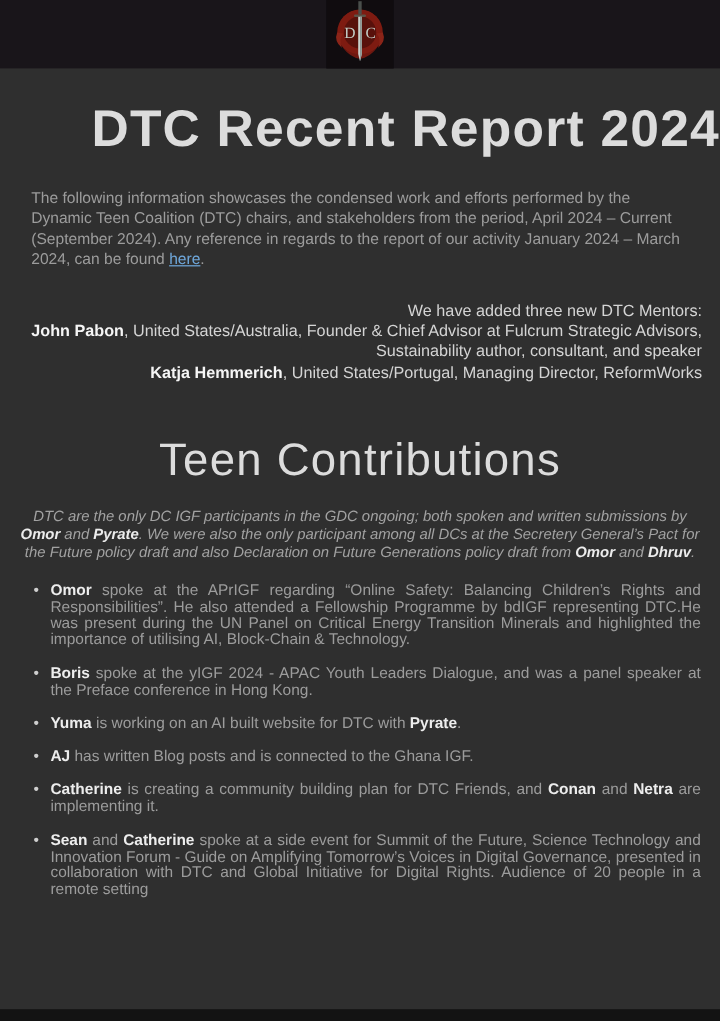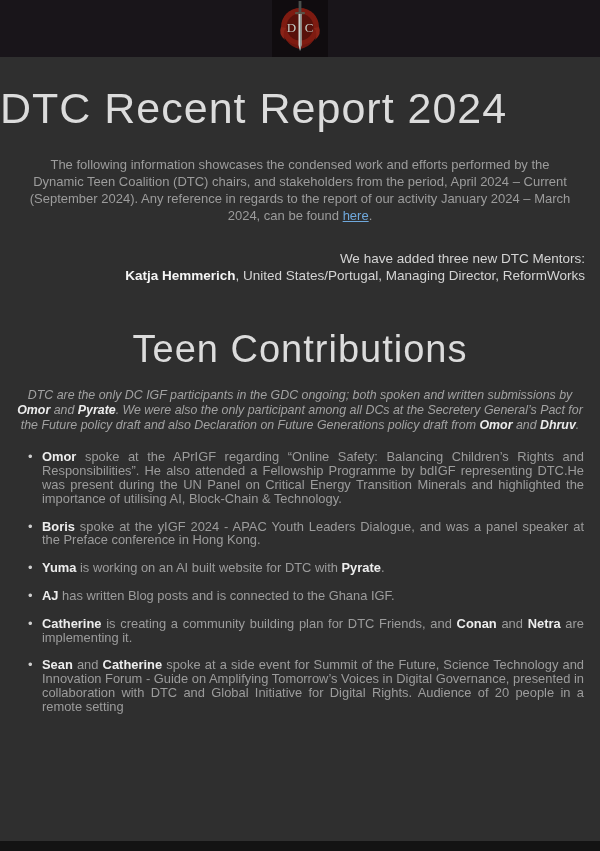--- a/index.html
+++ b/index.html
@@ -20,26 +20,26 @@
     font-family:"Liberation Sans", sans-serif;
     display:flex;flex-direction:column;
   }
   .header-bar{
     height:57px;background:var(--bg-header);
     display:flex;justify-content:center;align-items:stretch;flex:0 0 auto;
   }
   .logo-block{width:56px;height:57px;background:var(--bg-logo);}
   .content{flex:1 1 auto;}
   .page-title{
-    margin-top:27px;text-align:left;
-    font-size:43px;font-weight:400;letter-spacing:1px;
+    margin-top:27px;text-align:right;
+    font-size:43px;font-weight:700;letter-spacing:1px;
     color:var(--heading);
   }
   .intro{
-    margin:23px auto 0;width:548px;text-align:center;
+    margin:23px auto 0;width:548px;
     font-size:13px;line-height:17px;color:var(--body-gray);
   }
   .inline-link{color:var(--link);text-decoration:underline;cursor:pointer;}
   .mentors{
     margin:26px auto 0;width:570px;text-align:right;
     font-size:13.5px;line-height:17.2px;color:var(--mentor-plain);
   }
   .mentors .b{color:var(--bold-white);font-weight:700;}
   .section-title{
     margin-top:44px;text-align:center;
@@ -93,20 +93,21 @@
 </div>
 
 <div class="content">
 
   <h1 class="page-title">DTC Recent Report 2024</h1>
 
   <p class="intro"><span>The following information showcases the condensed work and efforts performed by the Dynamic Teen Coalition (DTC) chairs, and stakeholders from the period, April 2024 – Current (September 2024). Any reference in regards to the report of our activity January 2024 – March 2024, can be found </span><a class="inline-link" href="#">here</a><span>.</span></p>
 
   <div class="mentors">
     <div>We have added three new DTC Mentors:</div>
+    <div><span class="b">John Pabon</span><span>, United States/Australia, Founder &amp; Chief Advisor at Fulcrum Strategic Advisors, Sustainability author, consultant, and speaker</span></div>
     <div><span class="b">Katja Hemmerich</span><span>, United States/Portugal, Managing Director, ReformWorks</span></div>
   </div>
 
   <h2 class="section-title">Teen Contributions</h2>
 
   <p class="contrib-intro"><span>DTC are the only DC IGF participants in the GDC ongoing; both spoken and written submissions by </span><span class="b">Omor</span><span> and </span><span class="b">Pyrate</span><span>. We were also the only participant among all DCs at the Secretery General’s Pact for the Future policy draft and also Declaration on Future Generations policy draft from </span><span class="b">Omor</span><span> and </span><span class="b">Dhruv</span><span>.</span></p>
 
   <ul class="bullets">
     <li><span class="b">Omor</span><span> spoke at the APrIGF regarding “Online Safety: Balancing Children’s Rights and Responsibilities”. He also attended a Fellowship Programme by bdIGF representing DTC.He was present during the UN Panel on Critical Energy Transition Minerals and highlighted the importance of utilising AI, Block-Chain &amp; Technology.</span></li>
     <li><span class="b">Boris</span><span> spoke at the yIGF 2024 - APAC Youth Leaders Dialogue, and was a panel speaker at the Preface conference in Hong Kong.</span></li>

